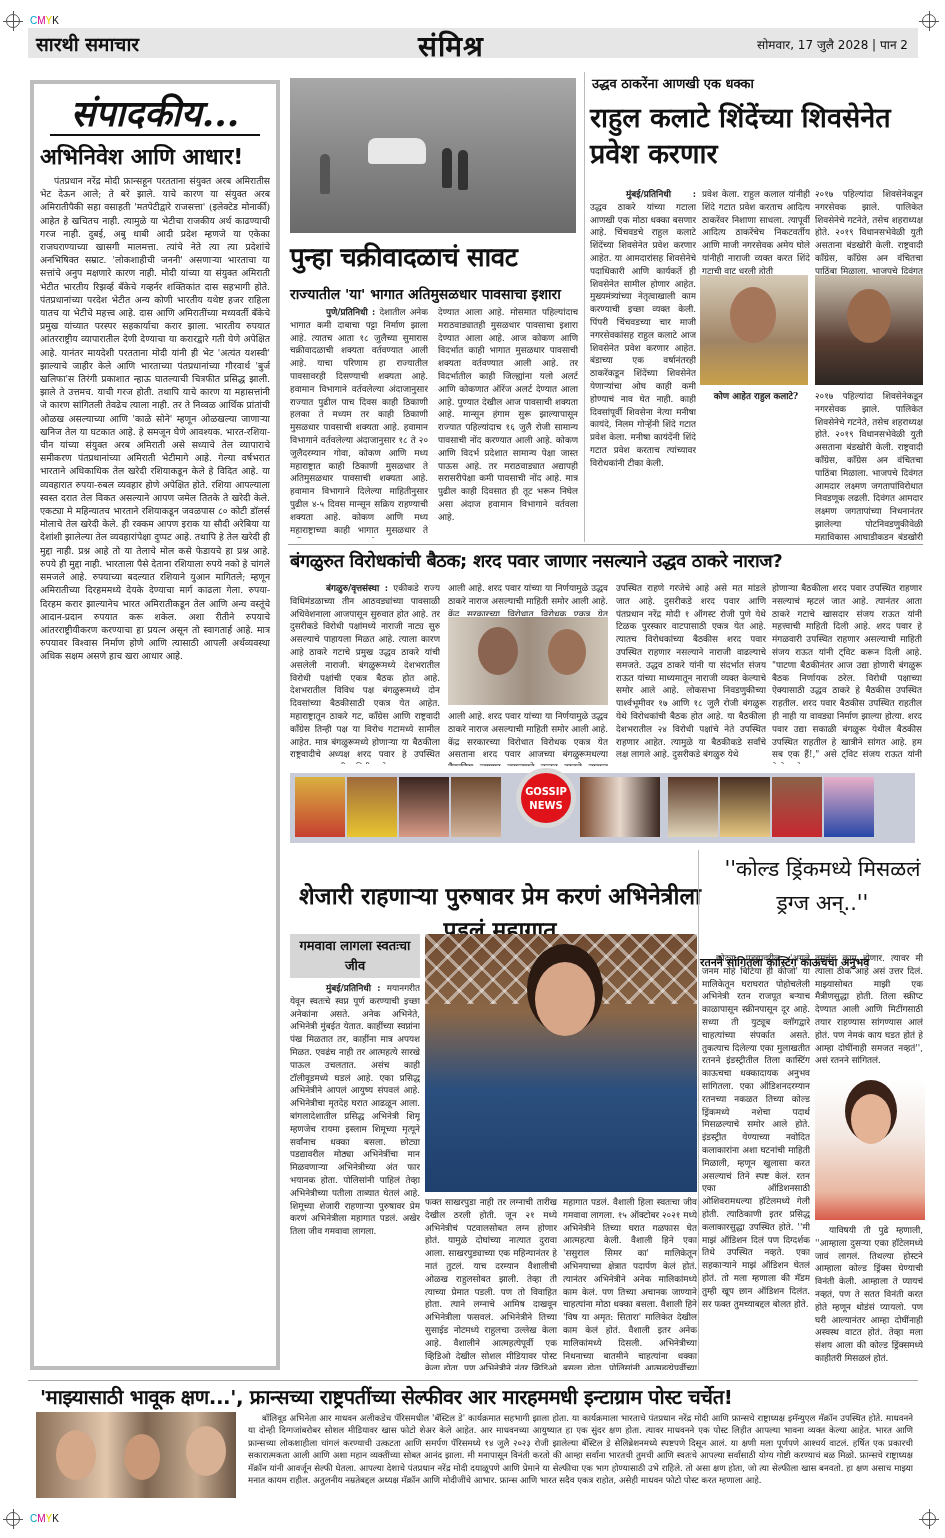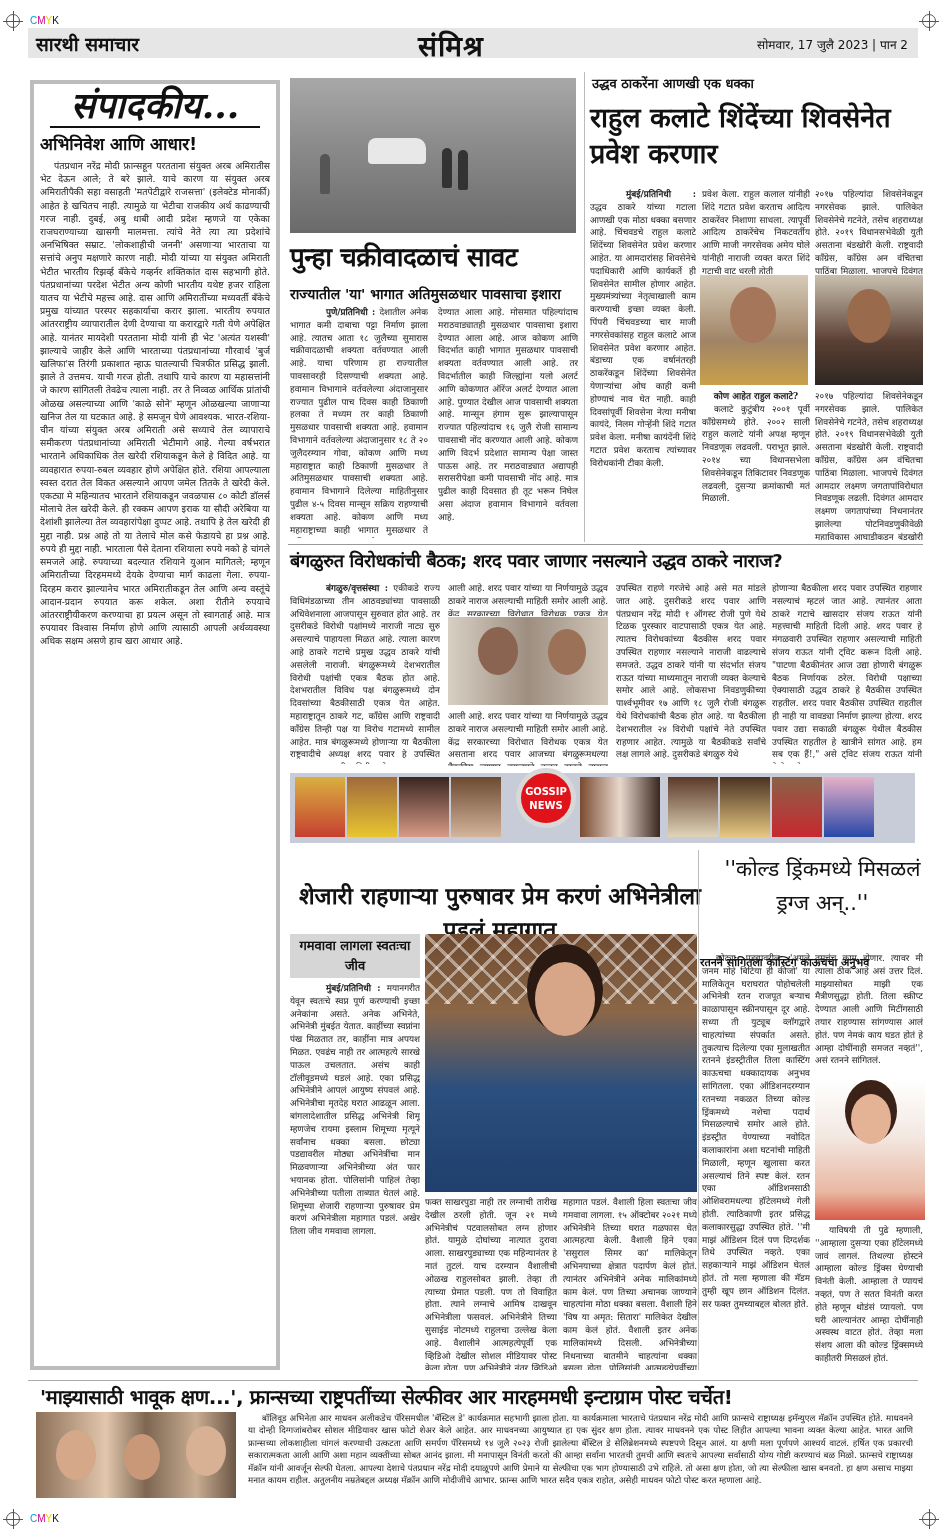--- a/index.html
+++ b/index.html
@@ -11,23 +11,23 @@
   .reg-mark::after { content: ""; position: absolute; top: 6px; left: -4px; height: 1px; width: 20px; background: #555; }
   .cmyk { position: absolute; font-size: 10px; font-family: "Liberation Sans", sans-serif; }
   .cmyk .c { color: #00a0c8; } .cmyk .m { color: #d0008a; } .cmyk .y { color: #e8d000; } .cmyk .k { color: #111; }
 
   .masthead { position: absolute; left: 28px; top: 28px; width: 890px; height: 30px; background: #e6e6e6; }
   .masthead .left { position: absolute; left: 8px; top: 3px; font-size: 19px; font-weight: bold; font-family: "DejaVu Sans", sans-serif; }
   .masthead .logo { position: absolute; left: 390px; top: -2px; font-size: 28px; font-weight: bold; font-family: "DejaVu Serif", serif; letter-spacing: 1px; }
   .masthead .date { position: absolute; right: 10px; top: 8px; font-size: 12px; font-family: "DejaVu Sans", sans-serif; }
 
   
-  .editorial { position: absolute; left: 30px; top: 80px; width: 250px; height: 1290px; border: 4px solid #bdbdbd; padding: 0 6px; overflow: hidden; }
+  .editorial { position: absolute; left: 30px; top: 80px; width: 250px; height: 1290px; border: 4px solid #bdbdbd; padding: 8px 6px; overflow: hidden; }
   .editorial .ed-title { font-family: "DejaVu Serif", serif; font-style: italic; font-size: 36px; font-weight: bold; text-align: center; border-bottom: 2px solid #111; line-height: 42px; margin: 0 10px; }
-  .editorial .ed-headline { font-size: 17px; font-weight: bold; margin-top: 4px; }
+  .editorial .ed-headline { font-size: 22px; font-weight: bold; margin-top: 4px; }
   .editorial .ed-body { font-family: "DejaVu Serif", serif; font-size: 9.2px; line-height: 13.2px; text-align: justify; margin-top: 4px; text-indent: 14px; color: #222; }
 
   
   .rain-photo { position: absolute; left: 290px; top: 78px; width: 286px; height: 155px; background: linear-gradient(180deg,#a8a8a8 0%,#8d8d8d 40%,#6a6a6a 100%); }
   .rain-photo .car { position: absolute; left: 78px; top: 60px; width: 58px; height: 26px; background: #e8e8e8; border-radius: 8px 10px 4px 4px; }
   .rain-photo .person { position: absolute; width: 10px; height: 40px; background: #333; border-radius: 5px 5px 2px 2px; }
   .rain-headline { position: absolute; left: 290px; top: 238px; width: 290px; font-size: 26px; font-weight: bold; font-family: "DejaVu Sans", sans-serif; letter-spacing: -0.5px; }
   .rain-sub { position: absolute; left: 290px; top: 284px; width: 290px; font-size: 14px; font-weight: bold; }
 
   .col-text { font-family: "DejaVu Serif", serif; font-size: 8.8px; line-height: 12.8px; color: #222; text-align: justify; overflow: hidden; }
@@ -79,21 +79,21 @@
 </div>
 <div class="reg-mark" style="left:6px;top:1512px;"></div>
 <div class="reg-mark" style="left:922px;top:1512px;"></div>
 <div class="cmyk" style="left:30px;top:1513px;">
   <span class="c">C</span><span class="m">M</span><span class="y">Y</span><span class="k">K</span>
 </div>
 
 <div class="masthead">
   <div class="left">सारथी समाचार</div>
   <div class="logo">संमिश्र</div>
-  <div class="date">सोमवार, 17 जुलै 2023 | पान 2</div>
+  <div class="date">सोमवार, 17 जुलै 2028 | पान 2</div>
 </div>
 
 <div class="editorial">
   <div class="ed-title">संपादकीय...</div>
   <div class="ed-headline">अभिनिवेश आणि आधार!</div>
   <div class="ed-body">पंतप्रधान नरेंद्र मोदी फ्रान्सहून परतताना संयुक्त अरब अमिरातीस भेट देऊन आले; ते बरे झाले. याचे कारण या संयुक्त अरब अमिरातीपैकी सहा वसाहती 'मतपेटीद्वारे राजसत्ता' (इलेक्टेड मोनार्की) आहेत हे खचितच नाही. त्यामुळे या भेटीचा राजकीय अर्थ काढण्याची गरज नाही. दुबई, अबु धाबी आदी प्रदेश म्हणजे या एकेका राजघराण्याच्या खासगी मालमत्ता. त्यांचे नेते त्या त्या प्रदेशांचे अनभिषिक्त सम्राट. 'लोकशाहीची जननी' असणाऱ्या भारताचा या सत्तांचे अनुप मक्षणारे कारण नाही. मोदी यांच्या या संयुक्त अमिराती भेटीत भारतीय रिझर्व्ह बँकेचे गव्हर्नर शक्तिकांत दास सहभागी होते. पंतप्रधानांच्या परदेश भेटीत अन्य कोणी भारतीय यथेष्ट हजर राहिला यातच या भेटीचे महत्त्व आहे. दास आणि अमिरातींच्या मध्यवर्ती बँकेचे प्रमुख यांच्यात परस्पर सहकार्याचा करार झाला. भारतीय रुपयात आंतरराष्ट्रीय व्यापारातील देणी देण्याचा या करारद्वारे गती येणे अपेक्षित आहे. यानंतर मायदेशी परतताना मोदी यांनी ही भेट 'अत्यंत यशस्वी' झाल्याचे जाहीर केले आणि भारताच्या पंतप्रधानांच्या गौरवार्थ 'बुर्ज खलिफा'स तिरंगी प्रकाशात न्हाऊ घातल्याची चित्रफीत प्रसिद्ध झाली. झाले ते उत्तमच. याची गरज होती. तथापि याचे कारण या महासत्तांनी जे कारण सांगितली तेवढेच त्याला नाही. तर ते निव्वळ आर्थिक प्रांतांची ओळख असल्याच्या आणि 'काळे सोने' म्हणून ओळखल्या जाणाऱ्या खनिज तेल या घटकात आहे. हे समजून घेणे आवश्यक. भारत-रशिया-चीन यांच्या संयुक्त अरब अमिराती असे सध्याचे तेल व्यापाराचे समीकरण पंतप्रधानांच्या अमिराती भेटीमागे आहे. गेल्या वर्षभरात भारताने अधिकाधिक तेल खरेदी रशियाकडून केले हे विदित आहे. या व्यवहारात रुपया-रुबल व्यवहार होणे अपेक्षित होते. रशिया आपल्याला स्वस्त दरात तेल विकत असल्याने आपण जमेल तितके ते खरेदी केले. एकट्या मे महिन्यातच भारताने रशियाकडून जवळपास ८० कोटी डॉलर्स मोलाचे तेल खरेदी केले. ही रक्कम आपण इराक या सौदी अरेबिया या देशांशी झालेल्या तेल व्यवहारांपेक्षा दुप्पट आहे. तथापि हे तेल खरेदी ही मुद्दा नाही. प्रश्न आहे तो या तेलाचे मोल कसे फेडायचे हा प्रश्न आहे. रुपये ही मुद्दा नाही. भारताला पैसे देताना रशियाला रुपये नको हे चांगले समजले आहे. रुपयाच्या बदल्यात रशियाने युआन मागितले; म्हणून अमिरातीच्या दिरहममध्ये देयके देण्याचा मार्ग काढला गेला. रुपया-दिरहम करार झाल्यानेच भारत अमिरातीकडून तेल आणि अन्य वस्तूंचे आदान-प्रदान रुपयात करू शकेल. अशा रीतीने रुपयाचे आंतरराष्ट्रीयीकरण करण्याचा हा प्रयत्न असून तो स्वागतार्ह आहे. मात्र रुपयावर विश्वास निर्माण होणे आणि त्यासाठी आपली अर्थव्यवस्था अधिक सक्षम असणे हाच खरा आधार आहे.</div>
 </div>
 
 <div class="rain-photo">
   <div class="car"></div>
@@ -124,21 +124,20 @@
   <span>२०१७ पहिल्यांदा शिवसेनेकडून नगरसेवक झाले. पालिकेत शिवसेनेचे गटनेते, तसेच शहराध्यक्ष होते. २०१९ विधानसभेवेळी युती असताना बंडखोरी केली. राष्ट्रवादी काँग्रेस, काँग्रेस अन वंचितचा पाठिंबा मिळाला. भाजपचे दिवंगत आमदार लक्ष्मण जगतापांविरोधात निवडणूक लढली. दिवंगत आमदार लक्ष्मण जगतापांच्या निधनानंतर झालेल्या पोटनिवडणुकीवेळी महाविकास आघाडीकडून बंडखोरी केली. मात्र यावेळी कलाटे यांचे डिपॉझिट जप्त झाले. त्यानंतर ते शिंदे गटाच्या संपर्कात होते.</span>
 </div>
 <div class="photo-uddhav">
   <div class="photo-face" style="left:30px;top:12px;width:46px;height:56px;background:#a5765a;"></div>
 </div>
 <div class="photo-rahul">
   <div class="photo-face" style="left:32px;top:14px;width:44px;height:54px;background:#9a6a4c;"></div>
 </div>
 <div class="col-text" style="position:absolute;left:702px;top:390px;width:108px;height:150px;">
   <div style="font-weight:bold;text-align:center;">कोण आहेत राहुल कलाटे?</div>
-  <div style="text-indent:12px;">कलाटे कुटुंबीय २००१ पूर्वी काँग्रेसमध्ये होते. २००२ साली राहुल कलाटे यांनी अपक्ष म्हणून निवडणूक लढवली. पराभूत झाले. २०१४ च्या विधानसभेला शिवसेनेकडून तिकिटावर निवडणूक लढवली, दुसऱ्या क्रमांकाची मतं मिळाली.</div>
 </div>
 <div class="col-text" style="position:absolute;left:815px;top:390px;width:108px;height:150px;">
   <span>२०१७ पहिल्यांदा शिवसेनेकडून नगरसेवक झाले. पालिकेत शिवसेनेचे गटनेते, तसेच शहराध्यक्ष होते. २०१९ विधानसभेवेळी युती असताना बंडखोरी केली. राष्ट्रवादी काँग्रेस, काँग्रेस अन वंचितचा पाठिंबा मिळाला. भाजपचे दिवंगत आमदार लक्ष्मण जगतापांविरोधात निवडणूक लढली. दिवंगत आमदार लक्ष्मण जगतापांच्या निधनानंतर झालेल्या पोटनिवडणुकीवेळी महाविकास आघाडीकडून बंडखोरी केली. मात्र यावेळी कलाटे यांचे डिपॉझिट जप्त झाले. त्यानंतर ते शिंदे गटाच्या संपर्कात होते.</span>
 </div>
 <div class="divider-v" style="left:584px;top:72px;height:470px;"></div>
 <div class="divider-h" style="left:288px;top:544px;width:635px;"></div>
 
 <div class="blr-headline">बंगळुरुत विरोधकांची बैठक; शरद पवार जाणार नसल्याने उद्धव ठाकरे नाराज?</div>
 <div class="col-text" style="position:absolute;left:290px;top:582px;width:150px;height:182px;text-indent:14px;">
   <span class="lead">बंगळुरु/वृत्तसंस्था :</span>

